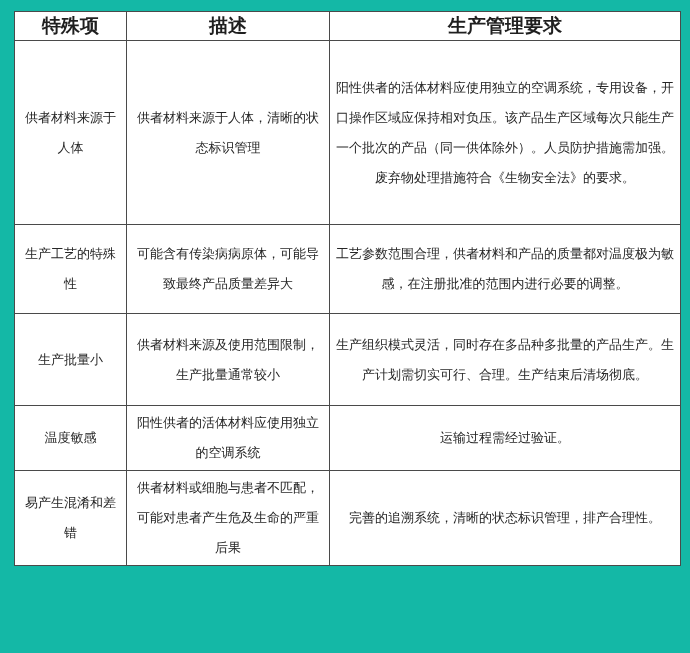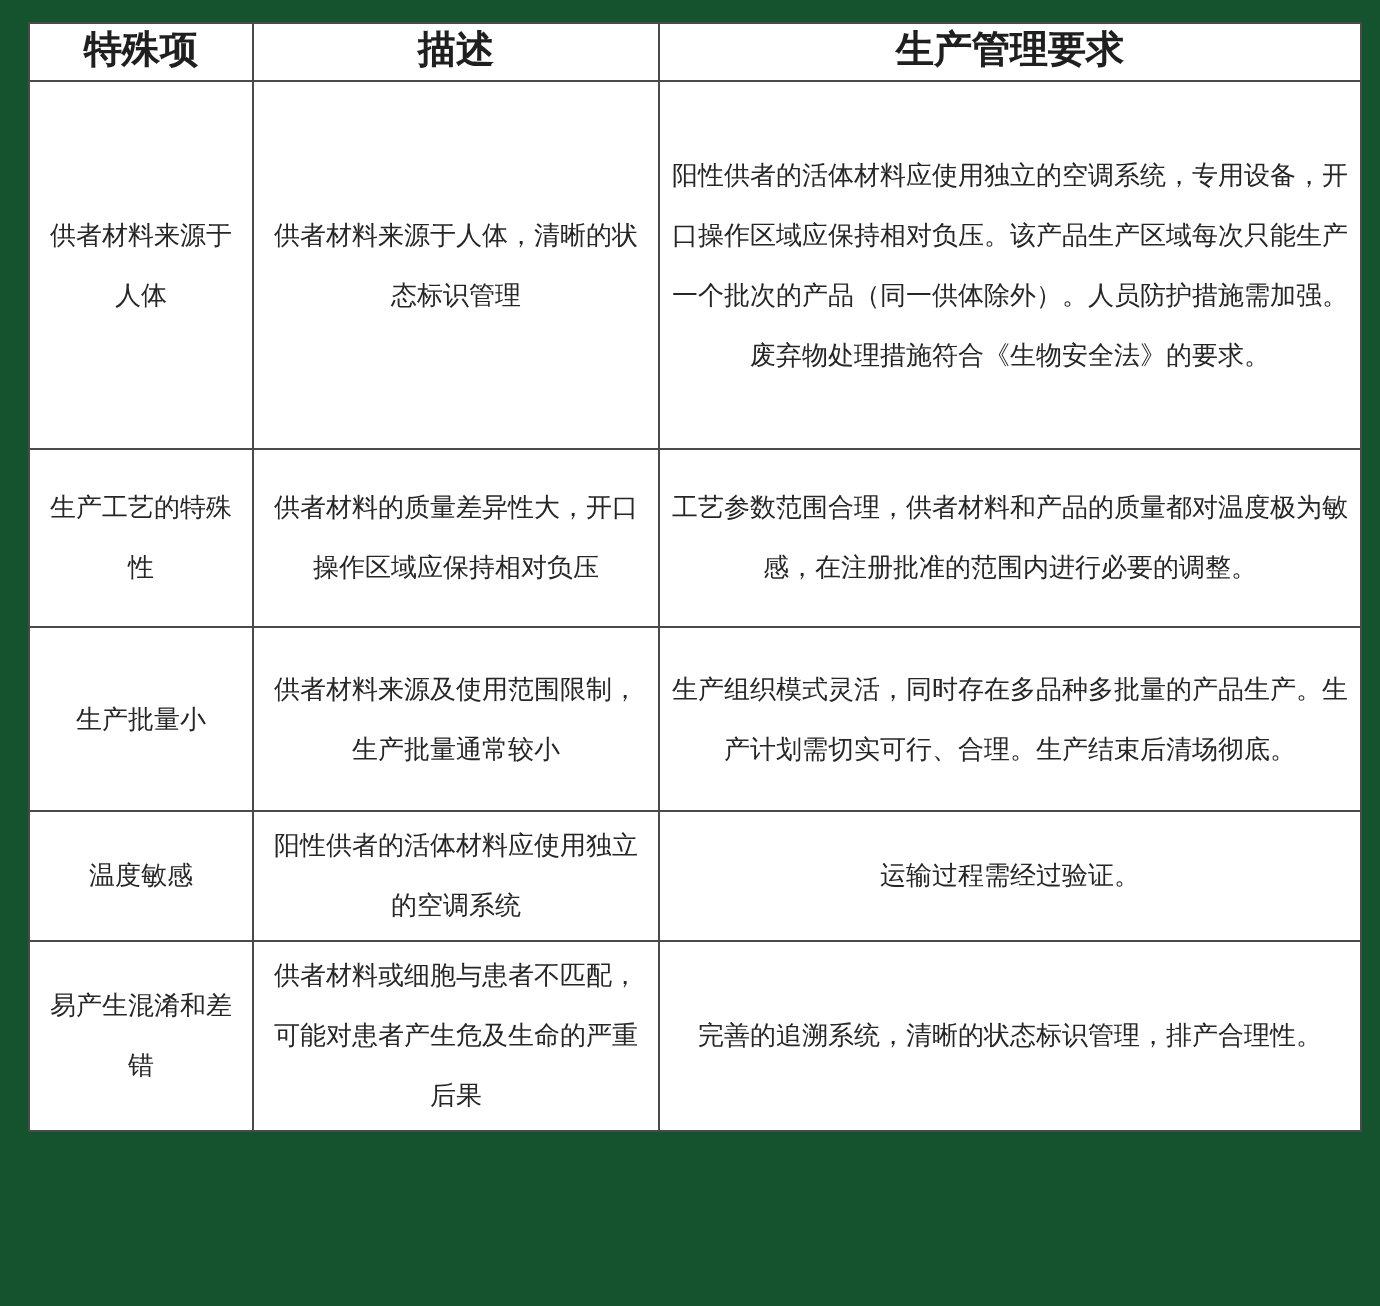--- a/index.html
+++ b/index.html
@@ -6,21 +6,21 @@
   html, body {
     width: 690px;
     height: 653px;
     background: #ffffff;
     font-family: "Liberation Sans", "DejaVu Sans", sans-serif;
   }
   .page {
     position: relative;
     width: 690px;
     height: 653px;
-    background: #14532d;
+    background: #14b8a6;
     overflow: hidden;
   }
   table.special-table {
     position: absolute;
     left: 14px;
     top: 11px;
     width: 666px;
     border-collapse: collapse;
     table-layout: fixed;
     background: #ffffff;
@@ -72,21 +72,21 @@
       </tr>
     </thead>
     <tbody>
       <tr class="r0">
         <td>供者材料来源于人体</td>
         <td>供者材料来源于人体，清晰的状态标识管理</td>
         <td>阳性供者的活体材料应使用独立的空调系统，专用设备，开口操作区域应保持相对负压。该产品生产区域每次只能生产一个批次的产品（同一供体除外）。人员防护措施需加强。废弃物处理措施符合《生物安全法》的要求。</td>
       </tr>
       <tr class="r1">
         <td>生产工艺的特殊性</td>
-        <td>供者材料的质量差异性大，开口操作区域应保持相对负压</td>
+        <td>可能含有传染病病原体，可能导致最终产品质量差异大</td>
         <td>工艺参数范围合理，供者材料和产品的质量都对温度极为敏感，在注册批准的范围内进行必要的调整。</td>
       </tr>
       <tr class="r2">
         <td>生产批量小</td>
         <td>供者材料来源及使用范围限制，生产批量通常较小</td>
         <td>生产组织模式灵活，同时存在多品种多批量的产品生产。生产计划需切实可行、合理。生产结束后清场彻底。</td>
       </tr>
       <tr class="r3">
         <td>温度敏感</td>
         <td>阳性供者的活体材料应使用独立的空调系统</td>

